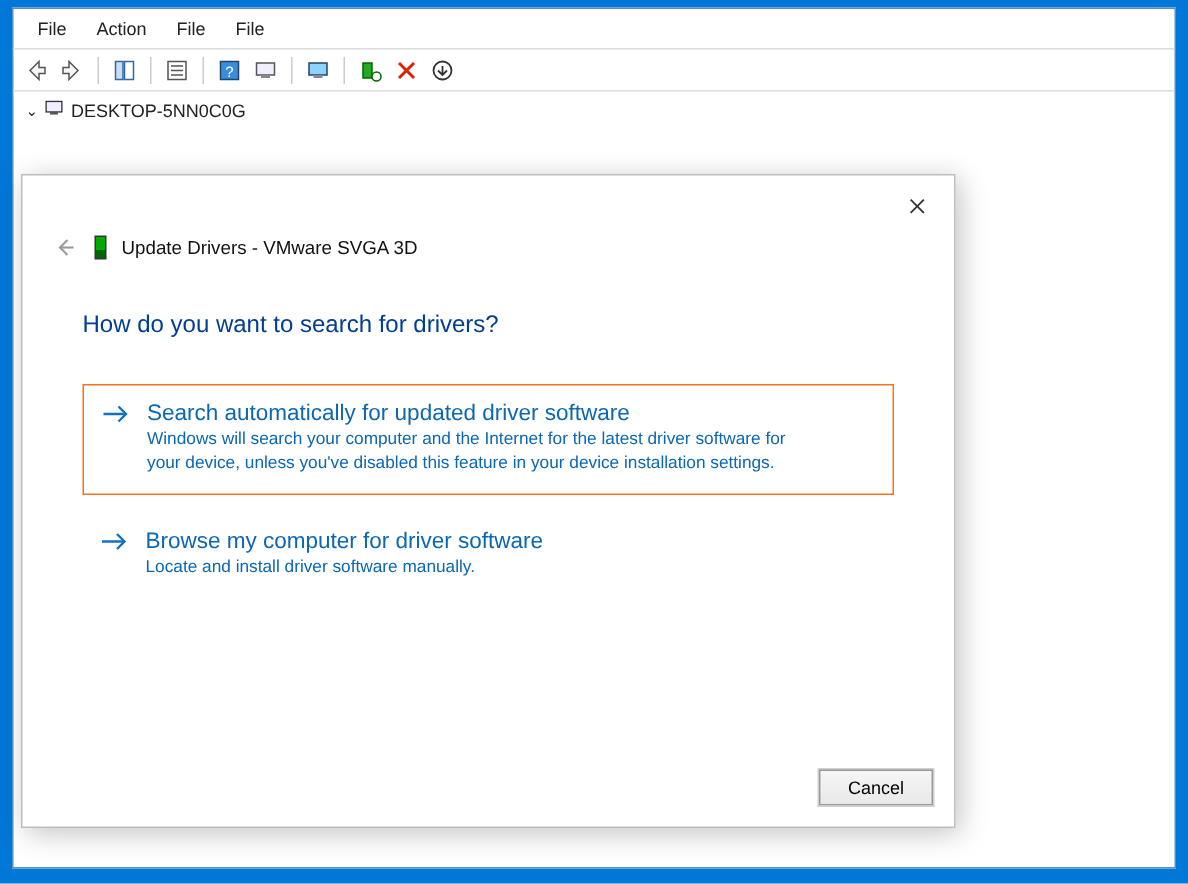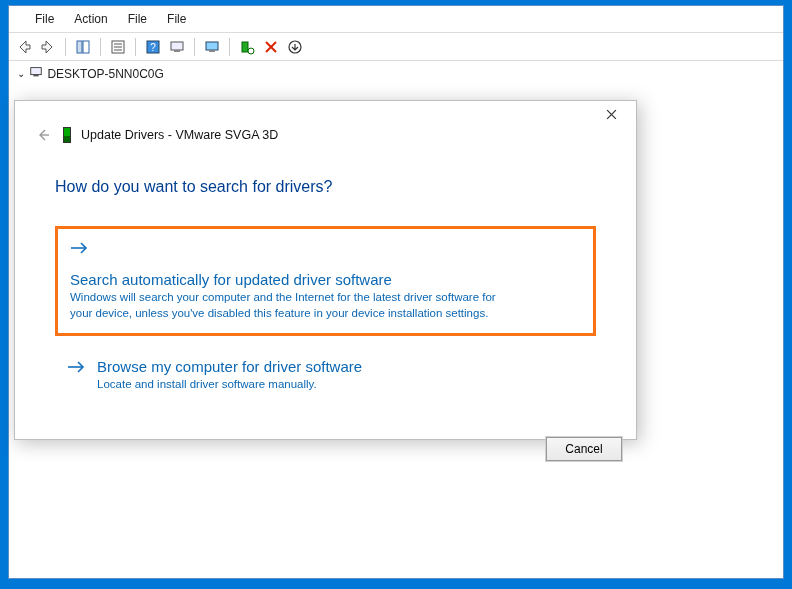--- a/index.html
+++ b/index.html
@@ -19,36 +19,36 @@
     align-items: center;
     background: #fff;
     border-bottom: 1px solid #e5e5e5;
   }
   .titlebar .app-icon { margin: 0 6px 0 8px; width: 16px; height: 16px; }
   .titlebar .title { font-size: 12px; color: #555; flex: 1; }
   .win-controls { display: flex; height: 100%; }
   .win-btn { width: 44px; display: flex; align-items: center; justify-content: center; color: #555; }
   .win-btn svg { width: 10px; height: 10px; }
   
-  .menubar { display: flex; padding: 2px 16px; font-size: 12px; color: #222; border-bottom: 1px solid #dcdcdc; }
+  .menubar { display: flex; padding: 2px 6px; font-size: 12px; color: #222; border-bottom: 1px solid #dcdcdc; }
   .menubar .item { padding: 4px 10px; }
   
   .toolbar { display: flex; align-items: center; padding: 2px 4px; border-bottom: 1px solid #dcdcdc; gap: 2px; height: 28px; }
   .toolbar .sep { width: 1px; height: 18px; background: #ccc; margin: 0 4px; }
   .tbtn { width: 22px; height: 22px; display: flex; align-items: center; justify-content: center; }
   .tbtn svg { width: 16px; height: 16px; }
   
   .tree-area { flex: 1; padding: 4px 8px; font-size: 12px; color: #222; position: relative; }
   .tree-root { display: flex; align-items: center; gap: 4px; }
   .tree-root .caret { font-size: 10px; }
   
   .dialog {
     position: absolute;
-    top: 100px; left: 14px;
-    width: 623px; height: 340px;
+    top: 116px; left: 14px;
+    width: 623px; height: 436px;
     background: #fff;
     border: 1px solid #bdbdbd;
     box-shadow: 3px 3px 18px rgba(0,0,0,0.25);
     display: flex;
     flex-direction: column;
   }
   .dialog-top { height: 40px; display: flex; align-items: center; justify-content: flex-end; padding: 0 12px; }
   .close-x { width: 26px; height: 26px; display:flex; align-items:center; justify-content:center; }
   .close-x svg { width:11px; height:11px; }
   .dialog-header { display:flex; align-items:center; gap: 10px; padding: 0 22px 0 18px; margin-top:-2px; }
@@ -59,21 +59,21 @@
   
   .dialog-body { padding: 22px 40px 10px 40px; flex:1; }
   .question { color: #003e92; font-size: 16px; font-weight: 400; margin-bottom: 30px; margin-top: 11px; }
   
   .option {
     padding: 10px 14px 12px 12px;
     display: flex;
     gap: 12px;
     margin-bottom: 12px;
   }
-  .option.boxed { border: 3px solid #f97316; flex-direction: column; }
+  .option.boxed { border: 1px solid #f97316; }
   .option .arrow { color:#0b67b3; margin-top:2px; }
   .option .arrow svg { width:18px; height:14px; }
   .opt-title { color:#0b67b3; font-size:15px; margin-bottom:2px; }
   .opt-desc { color:#0b67b3; font-size:11.5px; line-height:1.35; max-width: 430px; }
   
   .dialog-footer { padding: 10px 14px 14px; display:flex; justify-content:flex-end;align-items:flex-end; }
   .cancel-btn {
     min-width: 76px; height: 24px;
     background: linear-gradient(#f6f6f6,#e9e9e9);
     border: 1px solid #999;

